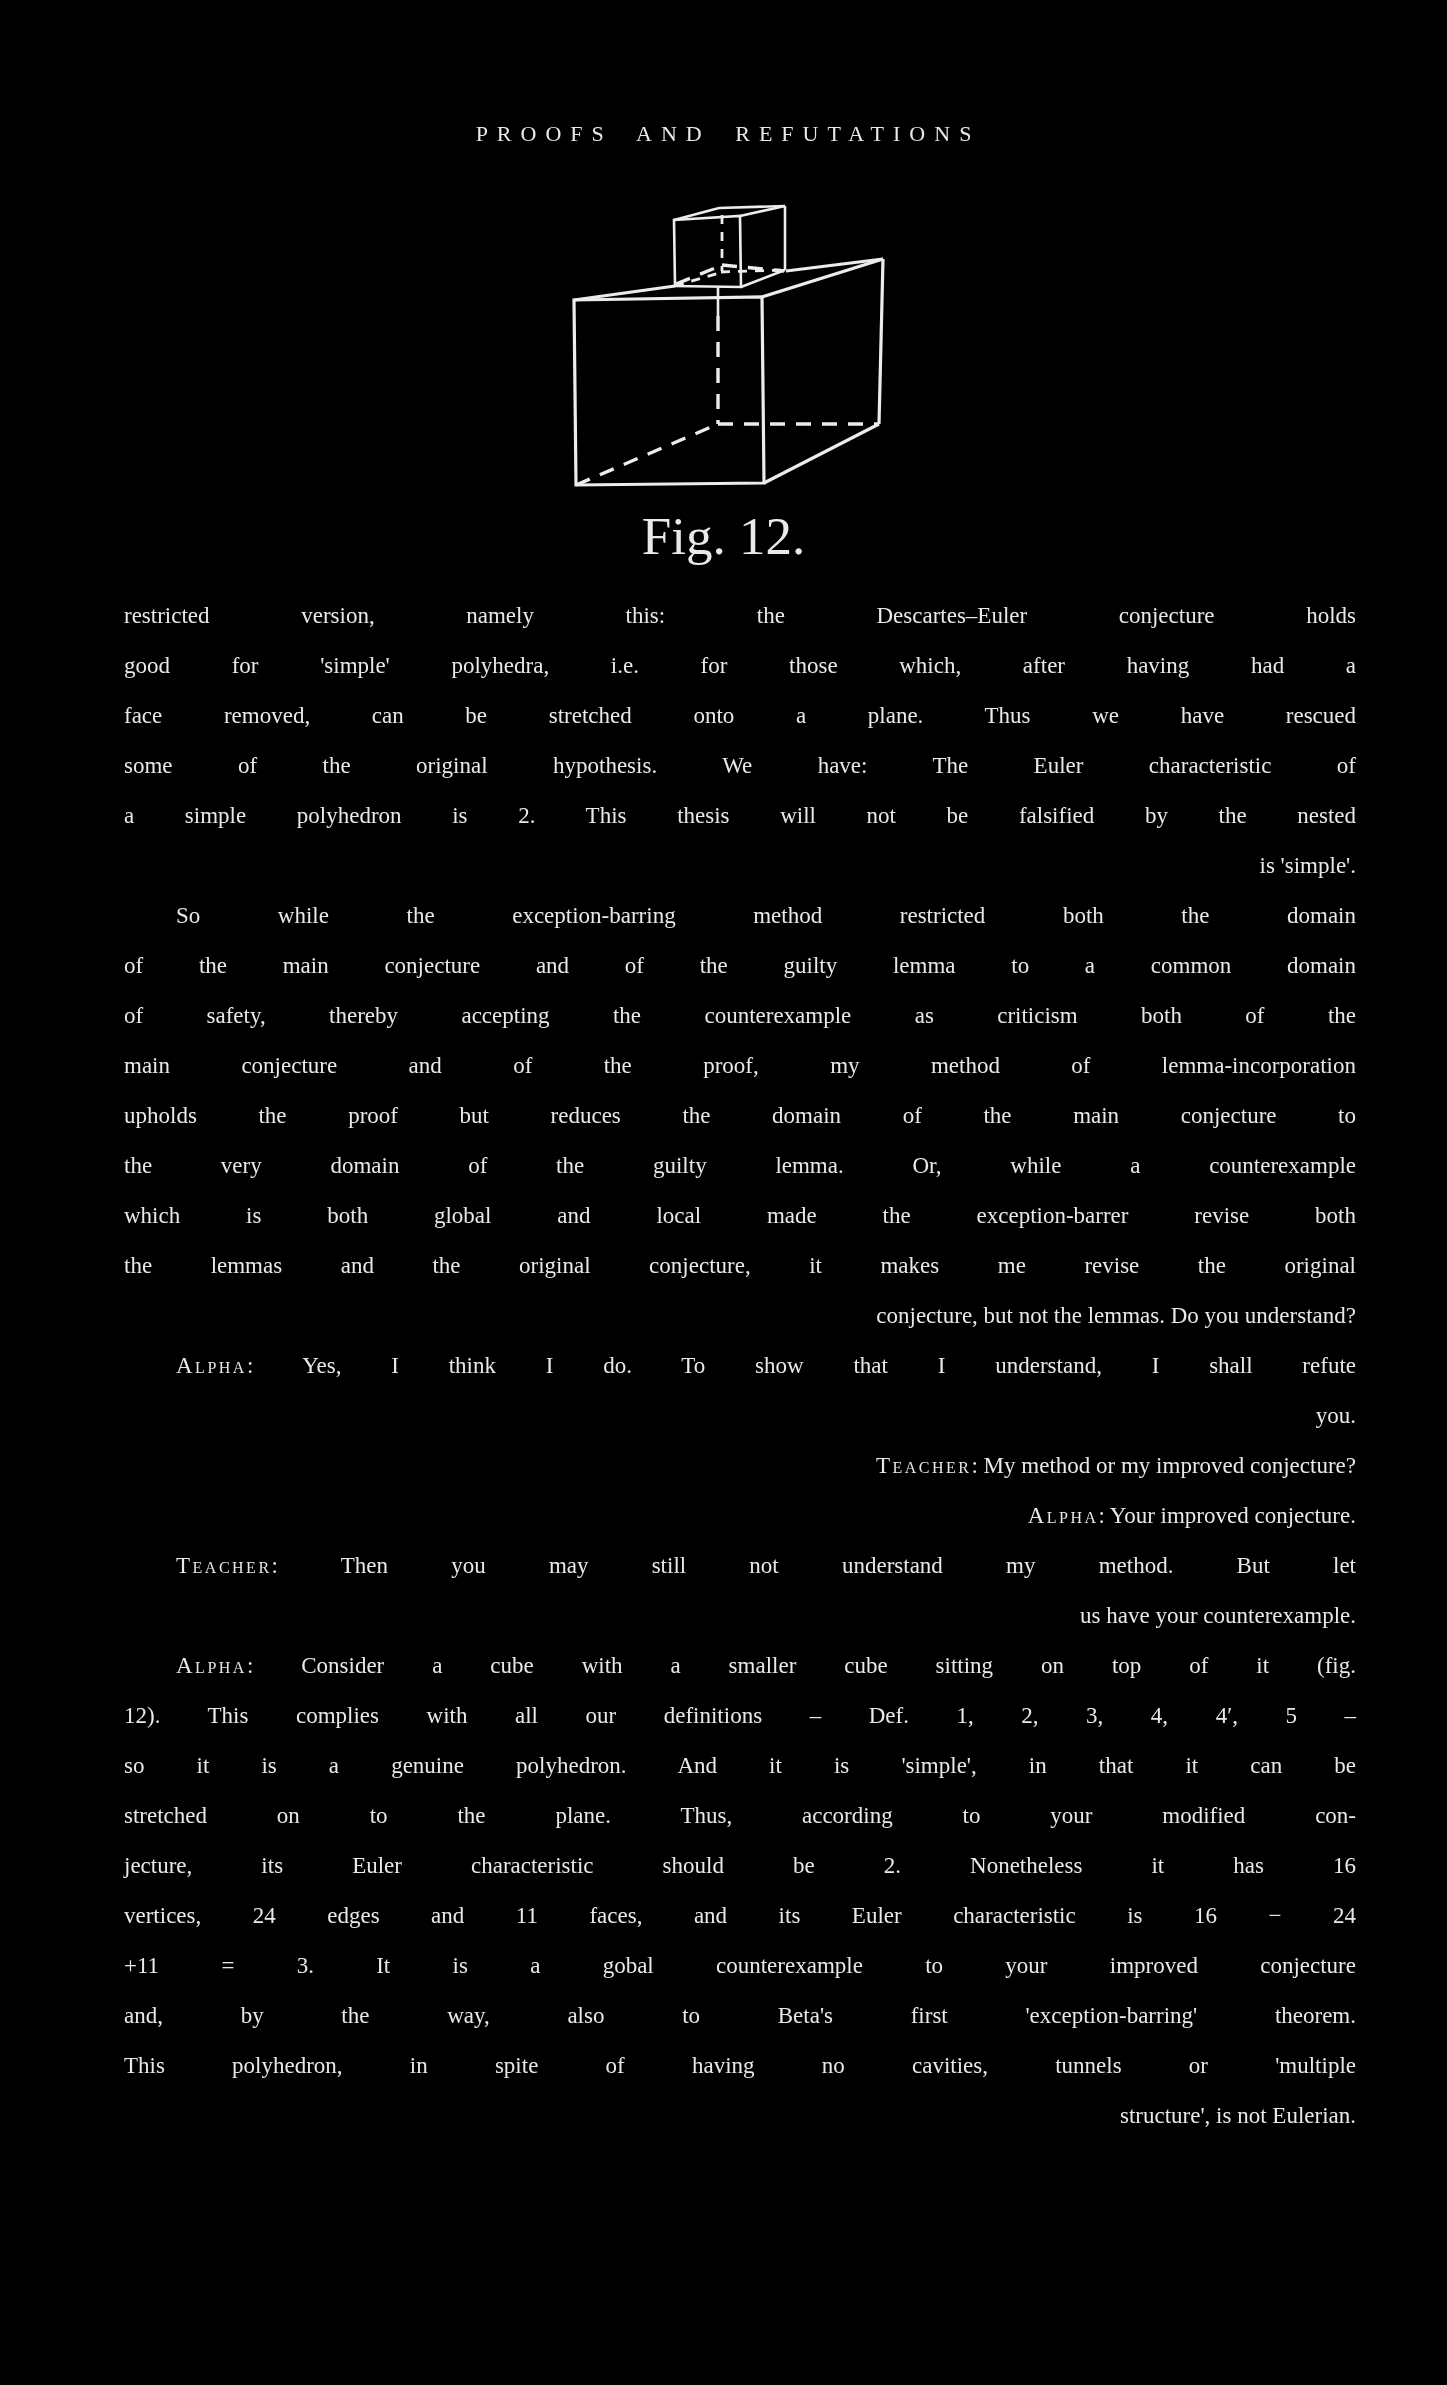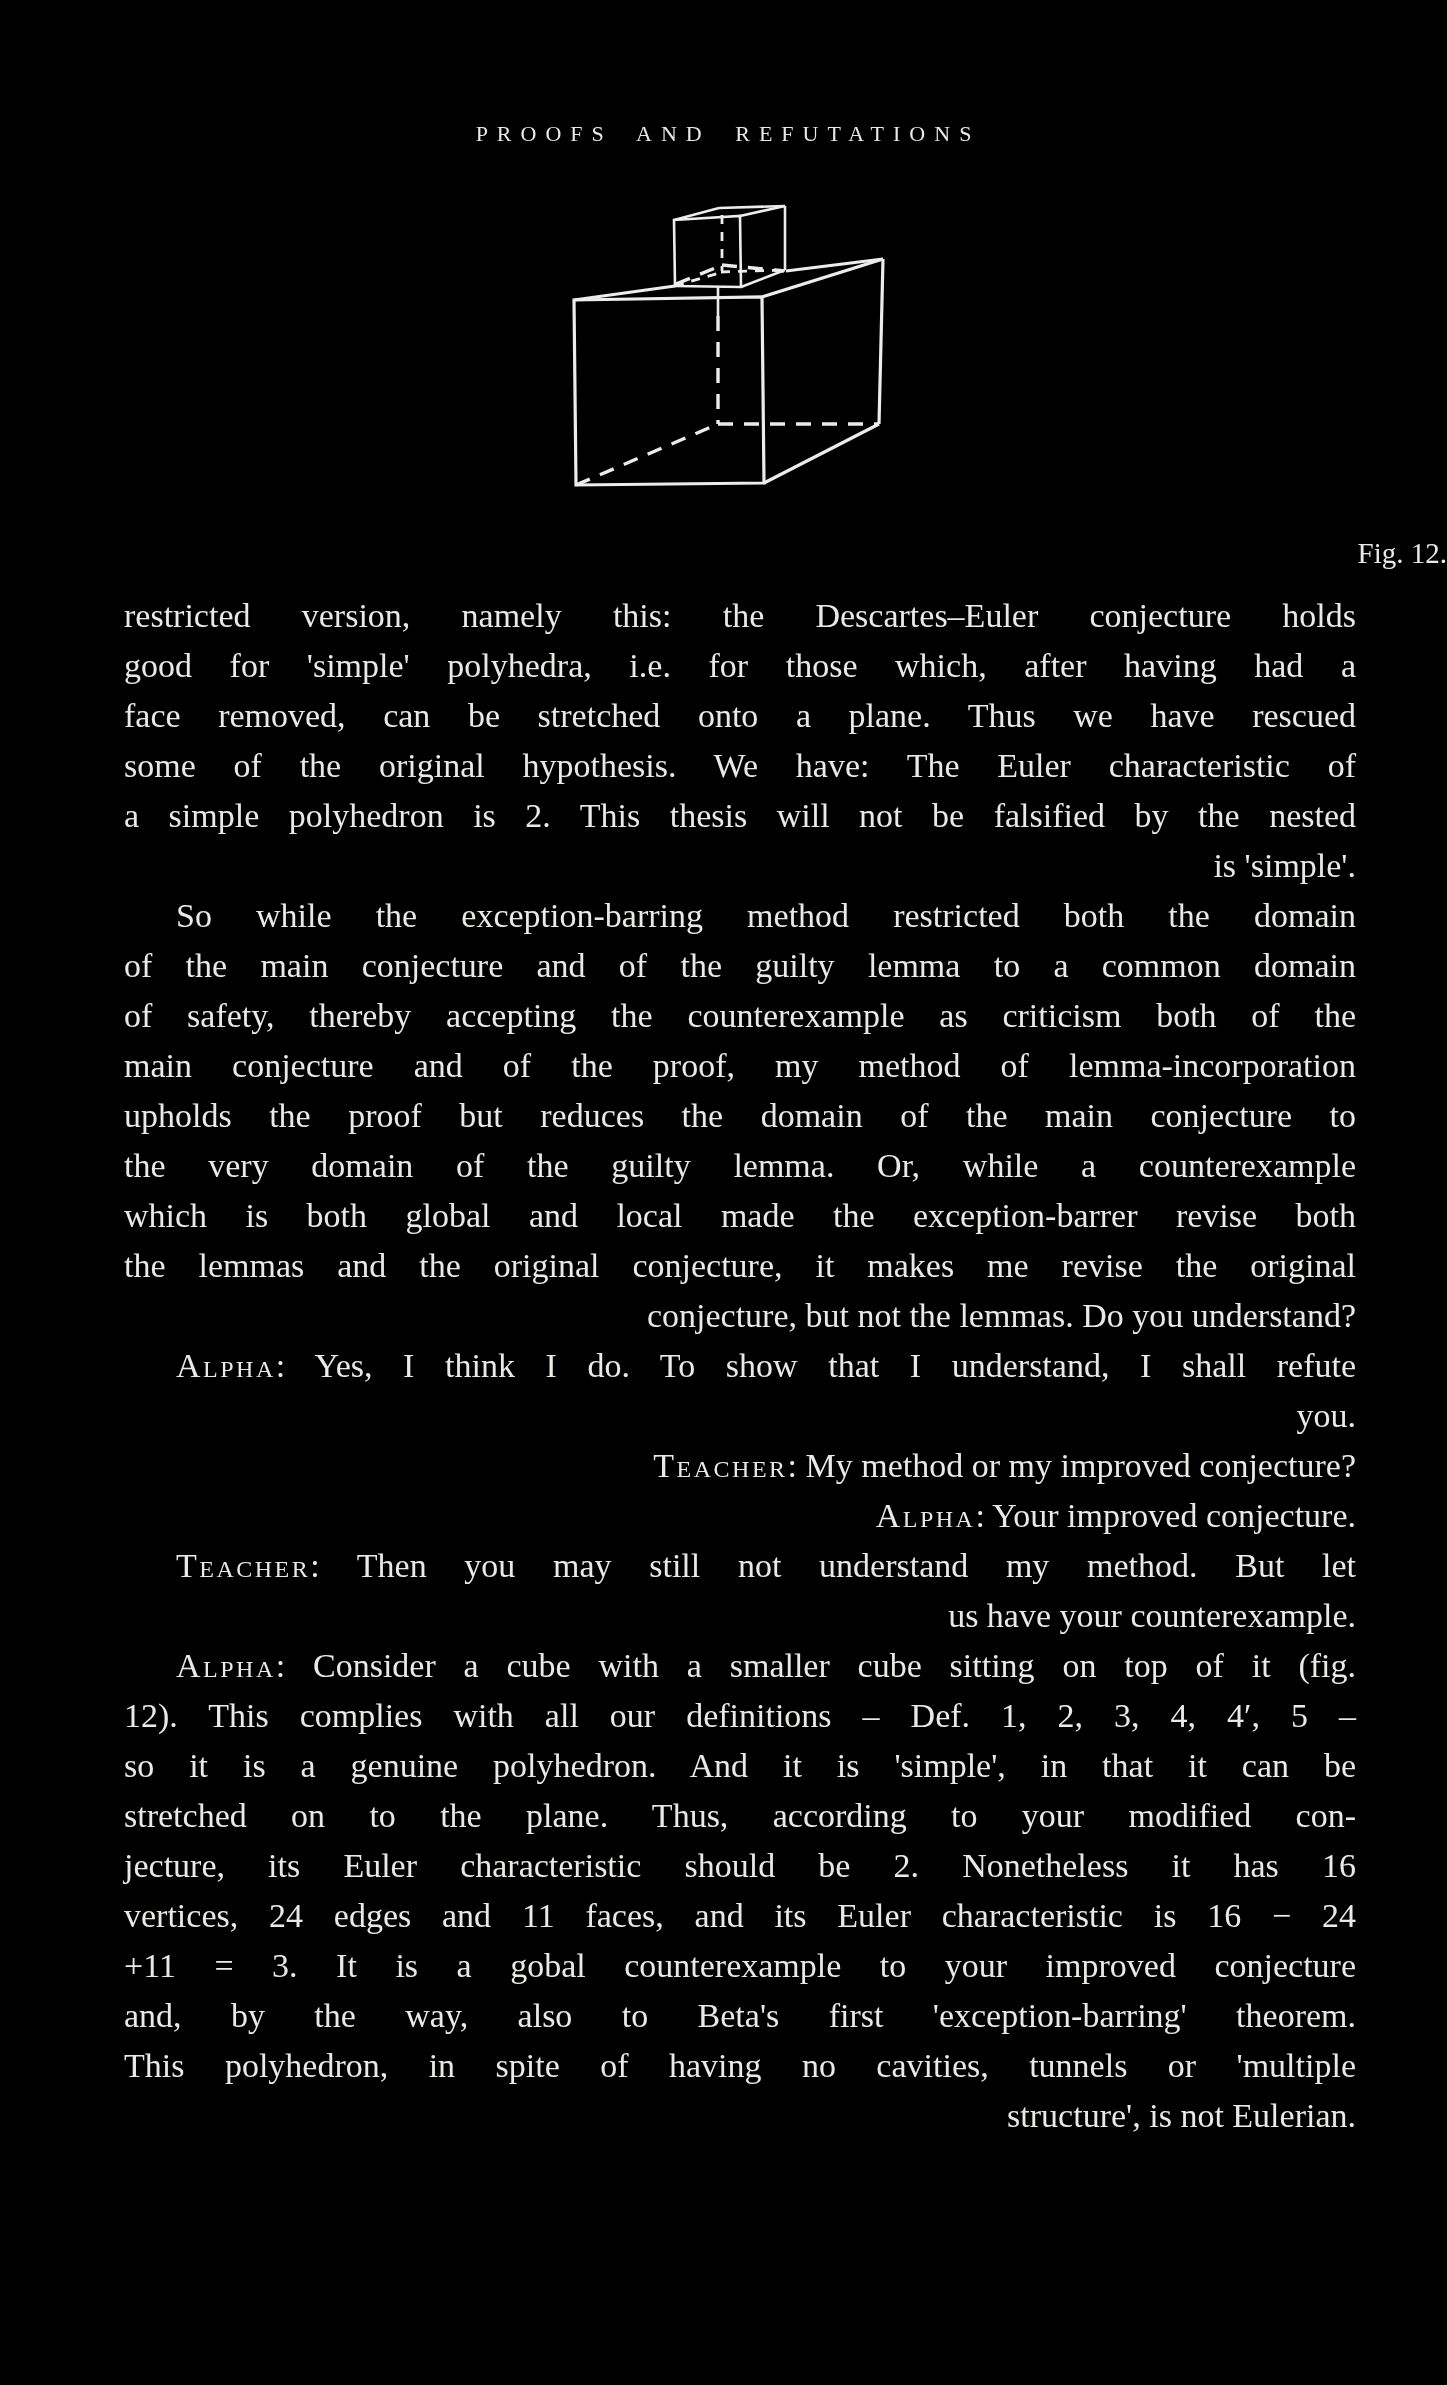--- a/index.html
+++ b/index.html
@@ -44,31 +44,30 @@
   }
   .big-solid  { stroke-width: 3.2px; }
   .big-dash   { stroke-width: 3.4px; stroke-dasharray: 15 11; }
   .small-solid{ stroke-width: 2.6px; }
   .small-dash { stroke-width: 2.8px; stroke-dasharray: 9 8; }
   .figure-caption {
     position: absolute;
     top: 506px;
     left: 0;
     width: 100%;
-    text-align: right;
-    font-size: 29px;
+    text-align: center;
+    font-size: 53px;
     color: var(--ink, #e9e9e5);
-    margin-top: 31px;
   }
   .body-text {
     position: absolute;
     left: 124px;
     top: 591px;
     width: 1232px;
-    font-size: 34px;
+    font-size: 23px;
     line-height: 50px;
     color: var(--ink, #e9e9e5);
   }
   .line { height: 50px; overflow: visible; text-align: right; }
   .line.justify {
     text-align: justify;
     text-align-last: justify;
   }
   .line.indent { text-indent: 52px; }
   .sc { font-variant: small-caps; letter-spacing: 2.5px; margin-top: 24px; }

